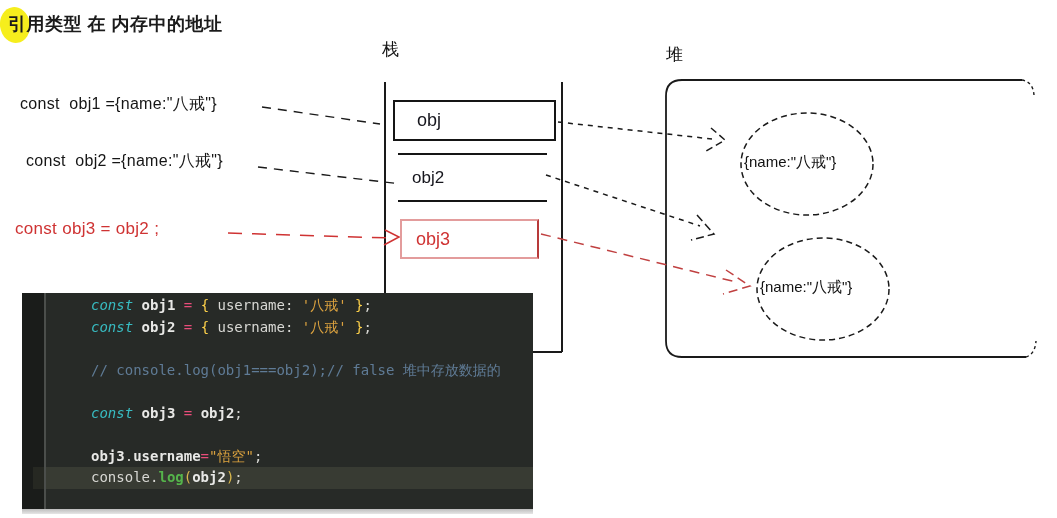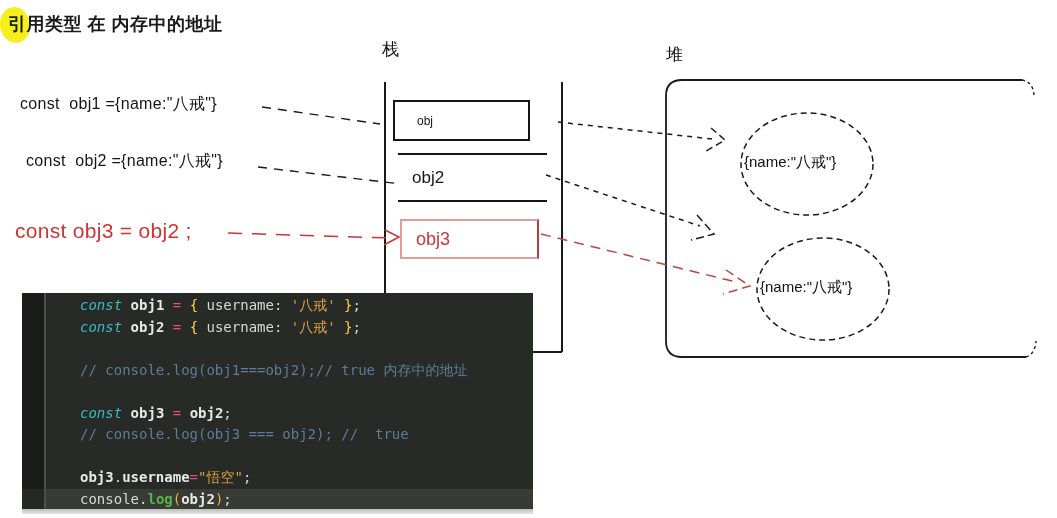--- a/index.html
+++ b/index.html
@@ -13,30 +13,30 @@
   
   #title{left:8px;top:12px;font-size:18px;font-weight:600;letter-spacing:.5px;z-index:4;}
   #title-highlight{
     left:0px;top:7px;width:30px;height:36px;background:#f6ee1d;
     border-radius:50%;z-index:3;transform:rotate(-8deg);
   }
   
   .left-line{font-size:16px;color:#161616;letter-spacing:.3px;z-index:4;white-space:pre;}
   #lc1{left:20px;top:94px;}
   #lc2{left:26px;top:151px;}
-  #lc3{left:15px;top:219px;color:var(--accent-red);font-size:21px;}
+  #lc3{left:15px;top:219px;color:var(--accent-red);font-size:17px;}
   
   .zone-label{font-size:17px;color:#141414;z-index:4;}
   #stack-label{left:382px;top:38px;}
   #heap-label{left:666px;top:43px;}
   
   #obj1-box{
-    left:393px;top:100px;width:137px;height:41px;border:2px solid #151515;
+    left:393px;top:100px;width:163px;height:41px;border:2px solid #151515;
     z-index:4;display:flex;align-items:center;padding-left:22px;box-sizing:border-box;
-    font-size:12px;color:#16161d;background:#fff;
+    font-size:18px;color:#16161d;background:#fff;
   }
   #obj2-slot{
     left:398px;top:153px;width:149px;height:49px;border-top:2px solid #151515;
     border-bottom:2px solid #151515;z-index:4;display:flex;align-items:center;
     padding-left:14px;box-sizing:border-box;font-size:17px;color:#16161d;
   }
   #obj3-box{
     left:400px;top:219px;width:139px;height:40px;border:2px solid var(--box-red);
     border-right-color:var(--box-red-dark);z-index:4;display:flex;align-items:center;
     padding-left:14px;box-sizing:border-box;font-size:18px;color:var(--accent-red);
@@ -52,21 +52,21 @@
   #editor{
     left:22px;top:293px;width:511px;height:216px;background:#272a27;
     z-index:6;overflow:hidden;
     font-family:"DejaVu Sans Mono","Liberation Mono",monospace;
     font-size:14px;line-height:21.5px;
   }
   #editor-bottom-strip{
     left:22px;top:509px;width:511px;height:5px;z-index:6;
     background:linear-gradient(#bdbdbd,#e6e6e6);
   }
-  #code-lines{position:absolute;left:0;top:2px;right:0;}
+  #code-lines{position:absolute;left:11px;top:2px;right:0;}
   .code-line{white-space:pre;padding-left:58px;height:21.5px;}
   .code-line.hl{background:#383b33;}
   #gutter{position:absolute;left:0;top:0;bottom:0;width:22px;background:rgba(0,0,0,0.32);}
   #gutter-guide{position:absolute;left:22px;top:0;bottom:0;width:2px;background:#4b4e4b;}
   .tok-kw{font-style:italic;}
   .tok-var{font-weight:700;}
   .tok-fn{font-weight:700;}
 </style>
 </head>
 <body>
@@ -130,24 +130,23 @@
   </div>
 
 <div id="heap-text-1" class="abs heap-obj-text">{name:"八戒"}</div>
 <div id="heap-text-2" class="abs heap-obj-text">{name:"八戒"}</div>
 
 <div id="editor" class="abs" style="background: rgb(39, 42, 39);">
   <div id="code-lines">
       <div class="code-line"><span class="tok-kw" style="color: rgb(56, 188, 194);">const</span><span class="tok-plain" style="color: rgb(216, 216, 212);"> </span><span class="tok-var" style="color: rgb(232, 232, 230);">obj1</span><span class="tok-plain" style="color: rgb(216, 216, 212);"> </span><span class="tok-op" style="color: rgb(232, 77, 122);">=</span><span class="tok-plain" style="color: rgb(216, 216, 212);"> </span><span class="tok-brace" style="color: rgb(255, 210, 74);">{</span><span class="tok-plain" style="color: rgb(216, 216, 212);"> username: </span><span class="tok-str" style="color: rgb(219, 162, 63);">'八戒'</span><span class="tok-plain" style="color: rgb(216, 216, 212);"> </span><span class="tok-brace" style="color: rgb(255, 210, 74);">}</span><span class="tok-plain" style="color: rgb(216, 216, 212);">;</span></div>
       <div class="code-line"><span class="tok-kw" style="color: rgb(56, 188, 194);">const</span><span class="tok-plain" style="color: rgb(216, 216, 212);"> </span><span class="tok-var" style="color: rgb(232, 232, 230);">obj2</span><span class="tok-plain" style="color: rgb(216, 216, 212);"> </span><span class="tok-op" style="color: rgb(232, 77, 122);">=</span><span class="tok-plain" style="color: rgb(216, 216, 212);"> </span><span class="tok-brace" style="color: rgb(255, 210, 74);">{</span><span class="tok-plain" style="color: rgb(216, 216, 212);"> username: </span><span class="tok-str" style="color: rgb(219, 162, 63);">'八戒'</span><span class="tok-plain" style="color: rgb(216, 216, 212);"> </span><span class="tok-brace" style="color: rgb(255, 210, 74);">}</span><span class="tok-plain" style="color: rgb(216, 216, 212);">;</span></div>
       <div class="code-line">&nbsp;</div>
-      <div class="code-line"><span class="tok-cmt" style="color: rgb(95, 123, 150);">// console.log(obj1===obj2);// true 内存中的地址</span></div>
+      <div class="code-line"><span class="tok-cmt" style="color: rgb(95, 123, 150);">// console.log(obj1===obj2);// false 堆中存放数据的</span></div>
       <div class="code-line">&nbsp;</div>
       <div class="code-line"><span class="tok-kw" style="color: rgb(56, 188, 194);">const</span><span class="tok-plain" style="color: rgb(216, 216, 212);"> </span><span class="tok-var" style="color: rgb(232, 232, 230);">obj3</span><span class="tok-plain" style="color: rgb(216, 216, 212);"> </span><span class="tok-op" style="color: rgb(232, 77, 122);">=</span><span class="tok-plain" style="color: rgb(216, 216, 212);"> </span><span class="tok-var" style="color: rgb(232, 232, 230);">obj2</span><span class="tok-plain" style="color: rgb(216, 216, 212);">;</span></div>
-      <div class="code-line"><span class="tok-cmt" style="color: rgb(95, 123, 150);">// console.log(obj3 === obj2); //  true</span></div>
       <div class="code-line">&nbsp;</div>
       <div class="code-line"><span class="tok-var" style="color: rgb(232, 232, 230);">obj3</span><span class="tok-plain" style="color: rgb(216, 216, 212);">.</span><span class="tok-var" style="color: rgb(232, 232, 230);">username</span><span class="tok-op" style="color: rgb(232, 77, 122);">=</span><span class="tok-str" style="color: rgb(219, 162, 63);">"悟空"</span><span class="tok-plain" style="color: rgb(216, 216, 212);">;</span></div>
       <div class="code-line hl"><span class="tok-plain" style="color: rgb(216, 216, 212);">console</span><span class="tok-plain" style="color: rgb(216, 216, 212);">.</span><span class="tok-fn" style="color: rgb(85, 180, 75);">log</span><span class="tok-paren" style="color: rgb(217, 184, 77);">(</span><span class="tok-var" style="color: rgb(232, 232, 230);">obj2</span><span class="tok-paren" style="color: rgb(217, 184, 77);">)</span><span class="tok-plain" style="color: rgb(216, 216, 212);">;</span></div>
     </div>
   <div id="gutter"></div>
   <div id="gutter-guide"></div>
 </div>
 <div id="editor-bottom-strip" class="abs"></div>
 
 </body></html>

